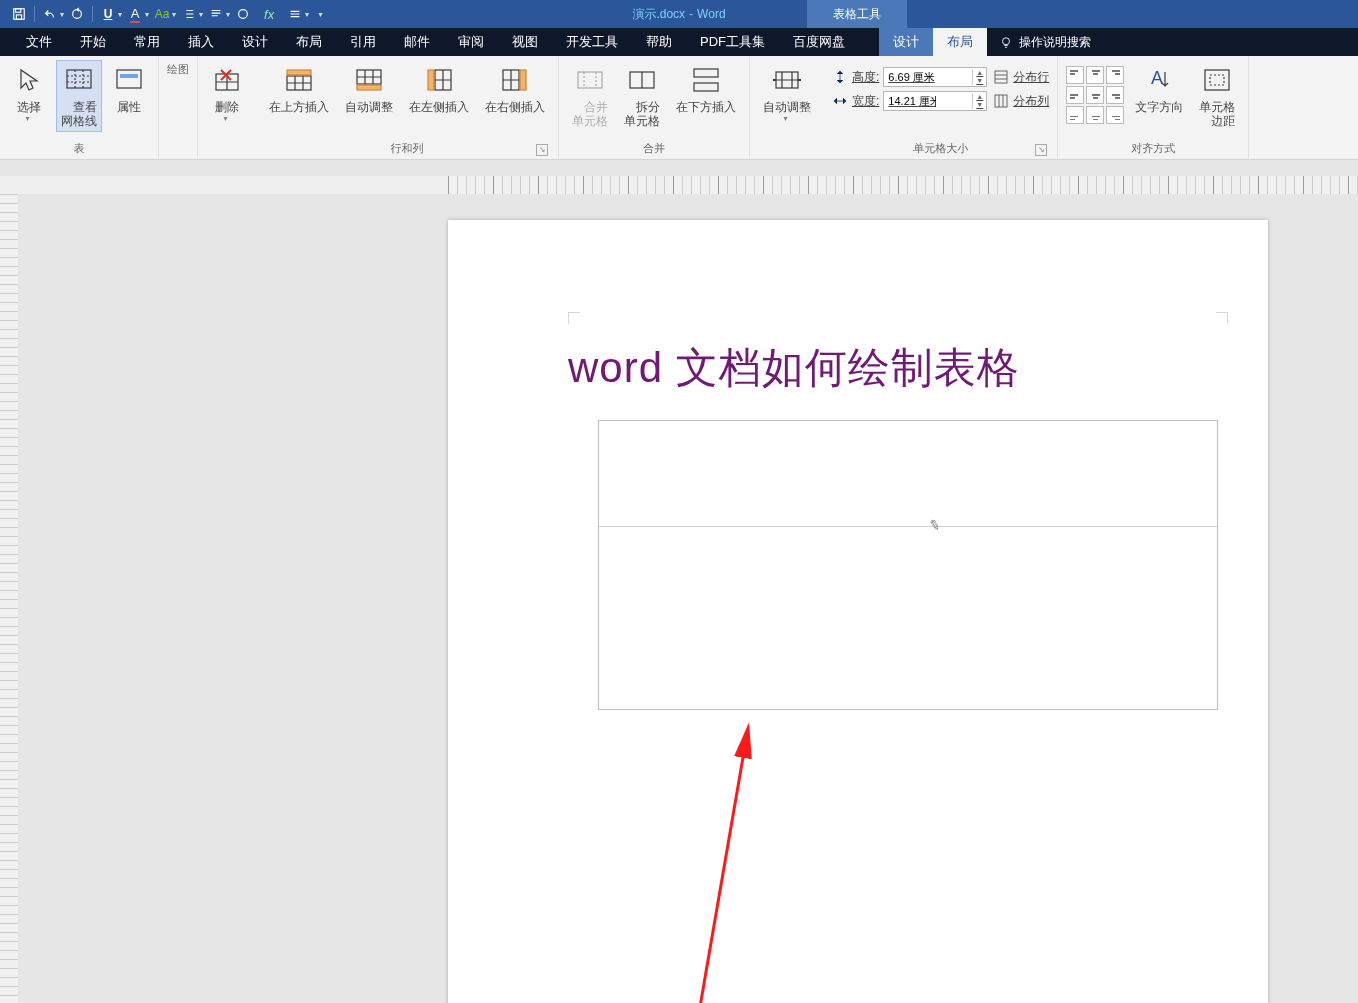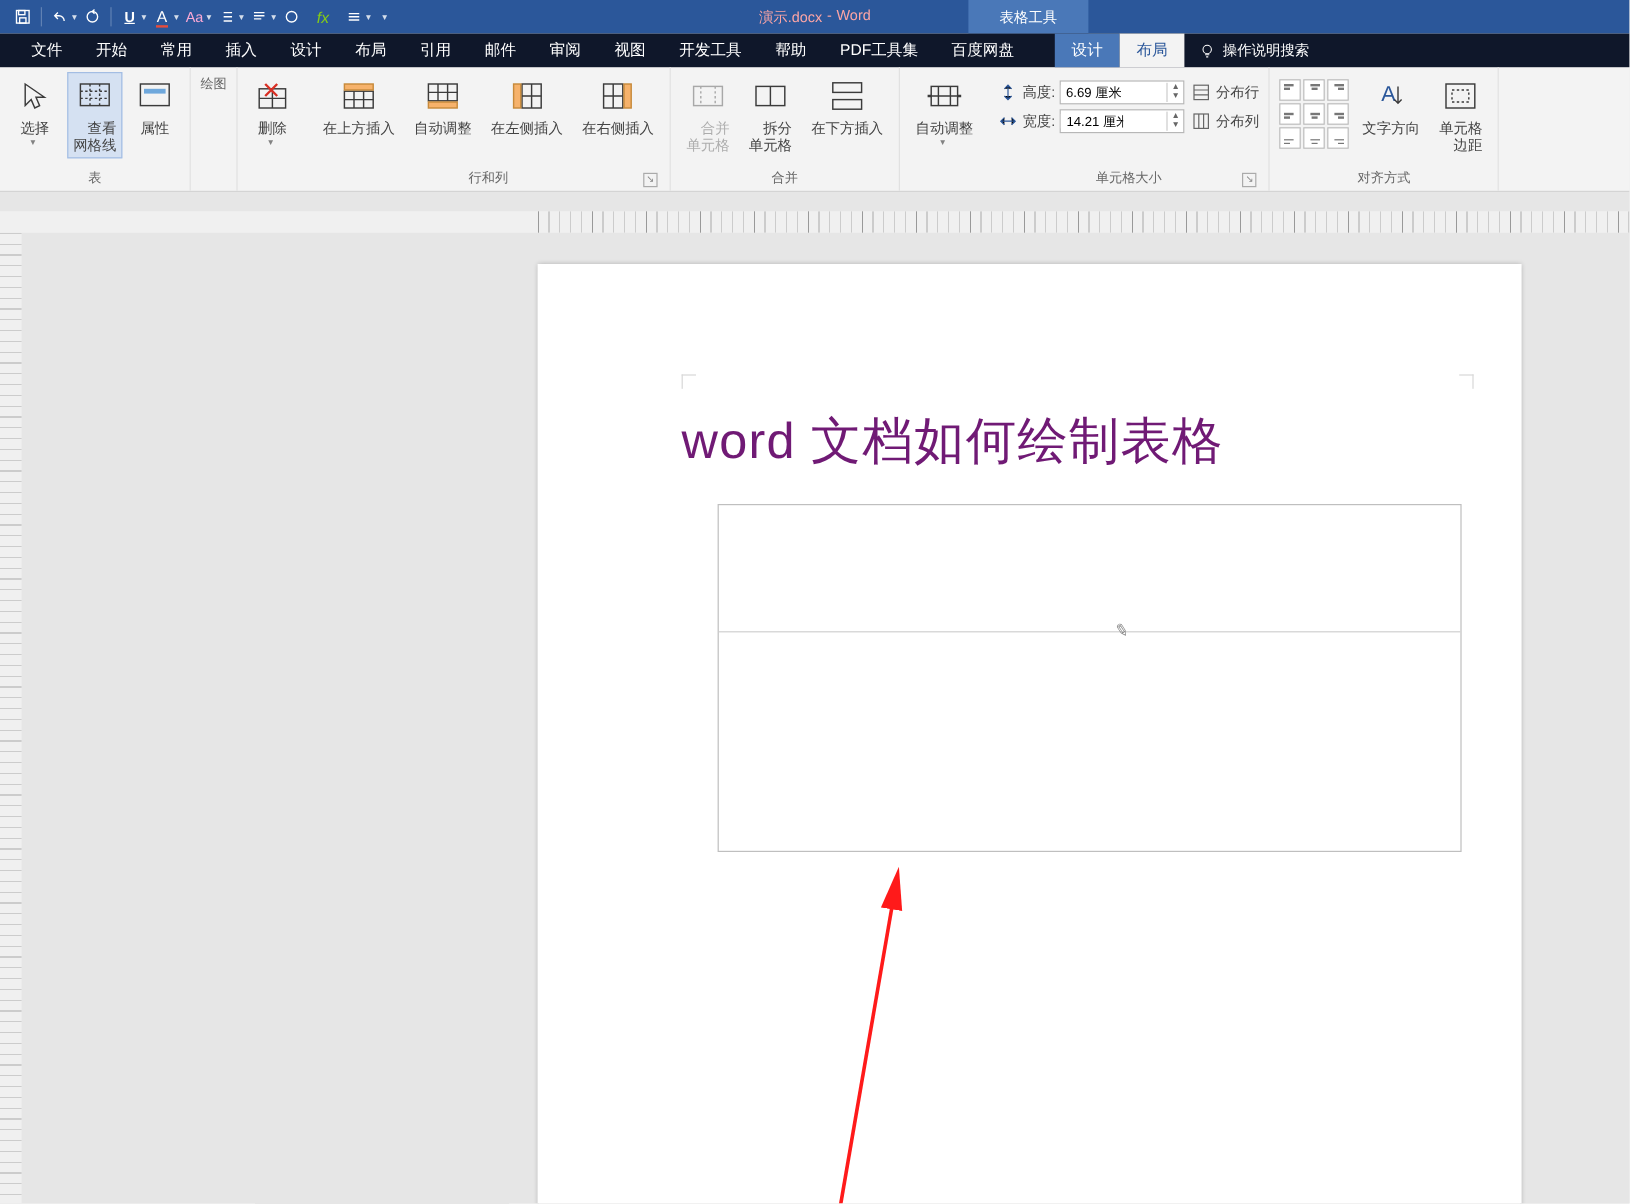--- a/index.html
+++ b/index.html
@@ -5,21 +5,21 @@
 * { margin:0; padding:0; box-sizing:border-box; font-family:"Microsoft YaHei","Segoe UI",sans-serif; }
 body { width:1358px; height:1003px; background:#e6e6e6; overflow:hidden; position:relative; }
 
 
 .titlebar { height:28px; background:#2b579a; display:flex; align-items:center; color:#fff; font-size:12px; position:relative; }
 .qat { display:flex; align-items:center; gap:0; padding-left:6px; }
 .qat-item { width:26px; height:26px; display:flex; align-items:center; justify-content:center; cursor:pointer; }
 .qat-sep { width:1px; height:16px; background:rgba(255,255,255,.25); margin:0 2px; }
 .qat svg { width:14px; height:14px; stroke:#fff; fill:none; stroke-width:1.3; }
 .drop-tiny { font-size:8px; color:#fff; opacity:.8; margin-left:-3px; }
-.title-center { position:absolute; left:50%; transform:translateX(-50%); font-size:12px; color:#fca5a5; display:flex; align-items:flex-start; gap:4px;}
+.title-center { position:absolute; left:50%; transform:translateX(-50%); font-size:12px; color:#7dd3fc; display:flex; align-items:center; gap:4px;}
 
 
 .tabstrip { height:28px; background:#0f172a; display:flex; align-items:flex-end; color:#fff; font-size:13px; padding-left:12px; position:relative;}
 .tab { padding:5px 14px; cursor:pointer; }
 .tab.active { background:#f3f3f3; color:#2b579a; }
 .tellme { display:flex; align-items:center; gap:6px; padding:5px 12px; color:#fff; font-size:12px;}
 .tellme svg{width:14px;height:14px;}
 
 
 .tab-spacer{flex:0 0 20px;}
@@ -31,21 +31,21 @@
 .group-label { text-align:center; font-size:11px; color:#666; padding:2px 0 3px; position:relative;}
 .dlg-launcher{position:absolute; right:2px; bottom:3px; width:12px; height:12px; border:1px solid #aaa; font-size:8px; line-height:9px; color:#888; cursor:pointer;}
 .rbtn { display:flex; flex-direction:column; align-items:center; justify-content:flex-start; padding:3px 4px; min-width:40px; cursor:pointer; border:1px solid transparent;}
 .rbtn.large { min-height:72px; }
 .rbtn.large .ico { width:32px; height:32px; margin-bottom:4px; display:flex; align-items:center; justify-content:center;}
 .rbtn .lbl { font-size:12px; text-align:right; line-height:14px; }
 .rbtn.active{background:#d5e1f2;border-color:#a3bde3;}
 .rbtn svg{stroke:#3b3b3b;fill:none;stroke-width:1.2;}
 .rbtn.disabled{opacity:.4;pointer-events:none;}
 .stack{display:flex;flex-direction:column;gap:2px;}
-.row-small{display:flex;align-items:center;gap:4px;font-size:12px;height:22px;}
+.row-small{display:flex;align-items:center;gap:4px;font-size:12px;height:22px;text-decoration:underline;}
 .row-small .ico{width:16px;height:16px;display:inline-flex;align-items:center;justify-content:center;}
 .spin{display:flex;align-items:center;border:1px solid #b7b7b7;background:#fff;height:20px;gap:32px;}
 .spin input{border:0;width:56px;font-size:11px;padding:0 4px;outline:none;}
 .spin-btns{display:flex;flex-direction:column;border-left:1px solid #ccc;}
 .spin-btns span{font-size:7px;line-height:8px;padding:0 3px;color:#666;cursor:pointer;}
 .align-grid{display:grid;grid-template-columns:repeat(3,18px);grid-template-rows:repeat(3,18px);gap:2px;}
 .align-grid .cell{border:1px solid #bbb;background:#fff;cursor:pointer;position:relative;}
 .align-grid .cell::before{content:"";position:absolute;width:8px;height:1.5px;background:#777;}
 .align-grid .cell::after{content:"";position:absolute;width:5px;height:1.5px;background:#777;}
 .c-tl::before{top:3px;left:3px;} .c-tl::after{top:6px;left:3px;}
@@ -111,42 +111,42 @@
     <div class="qat-sep"></div>
     <div class="qat-item">
         <span style="color:#fff;font-size:12px;font-weight:bold;text-decoration:underline">U</span>
       </div>
     <span class="drop-tiny">▾</span>
     <div class="qat-item">
         <span style="color:#fff;font-size:13px;border-bottom:2px solid #e74c3c;padding:0 1px;">A</span>
       </div>
     <span class="drop-tiny">▾</span>
     <div class="qat-item">
-        <span style="color:#f9a8d4;font-size:12px">Aa</span>
+        <span style="color:#84cc16;font-size:12px">Aa</span>
       </div>
     <span class="drop-tiny">▾</span>
     <div class="qat-item">
         <svg viewBox="0 0 16 16">
           <path d="M5 4h8M5 8h8M5 12h8M3 4h0M3 8h0M3 12h0"></path>
         </svg>
       </div>
     <span class="drop-tiny">▾</span>
     <div class="qat-item">
         <svg viewBox="0 0 16 16">
           <path d="M3 4h10M3 7h10M3 10h7"></path>
         </svg>
       </div>
     <span class="drop-tiny">▾</span>
     <div class="qat-item">
         <svg viewBox="0 0 16 16">
           <circle cx="8" cy="8" r="5"></circle>
         </svg>
       </div>
     <div class="qat-item">
-        <span style="font-style:italic;font-size:13px;color:#84cc16">fx</span>
+        <span style="font-style:italic;font-size:13px;color:#86efac">fx</span>
       </div>
     <div class="qat-item">
         <svg viewBox="0 0 16 16">
           <path d="M3 5h10M3 8h10M3 11h10"></path>
         </svg>
       </div>
     <span class="drop-tiny">▾</span>
     <div class="qat-item">
         <span class="drop-tiny">▾</span>
       </div>

